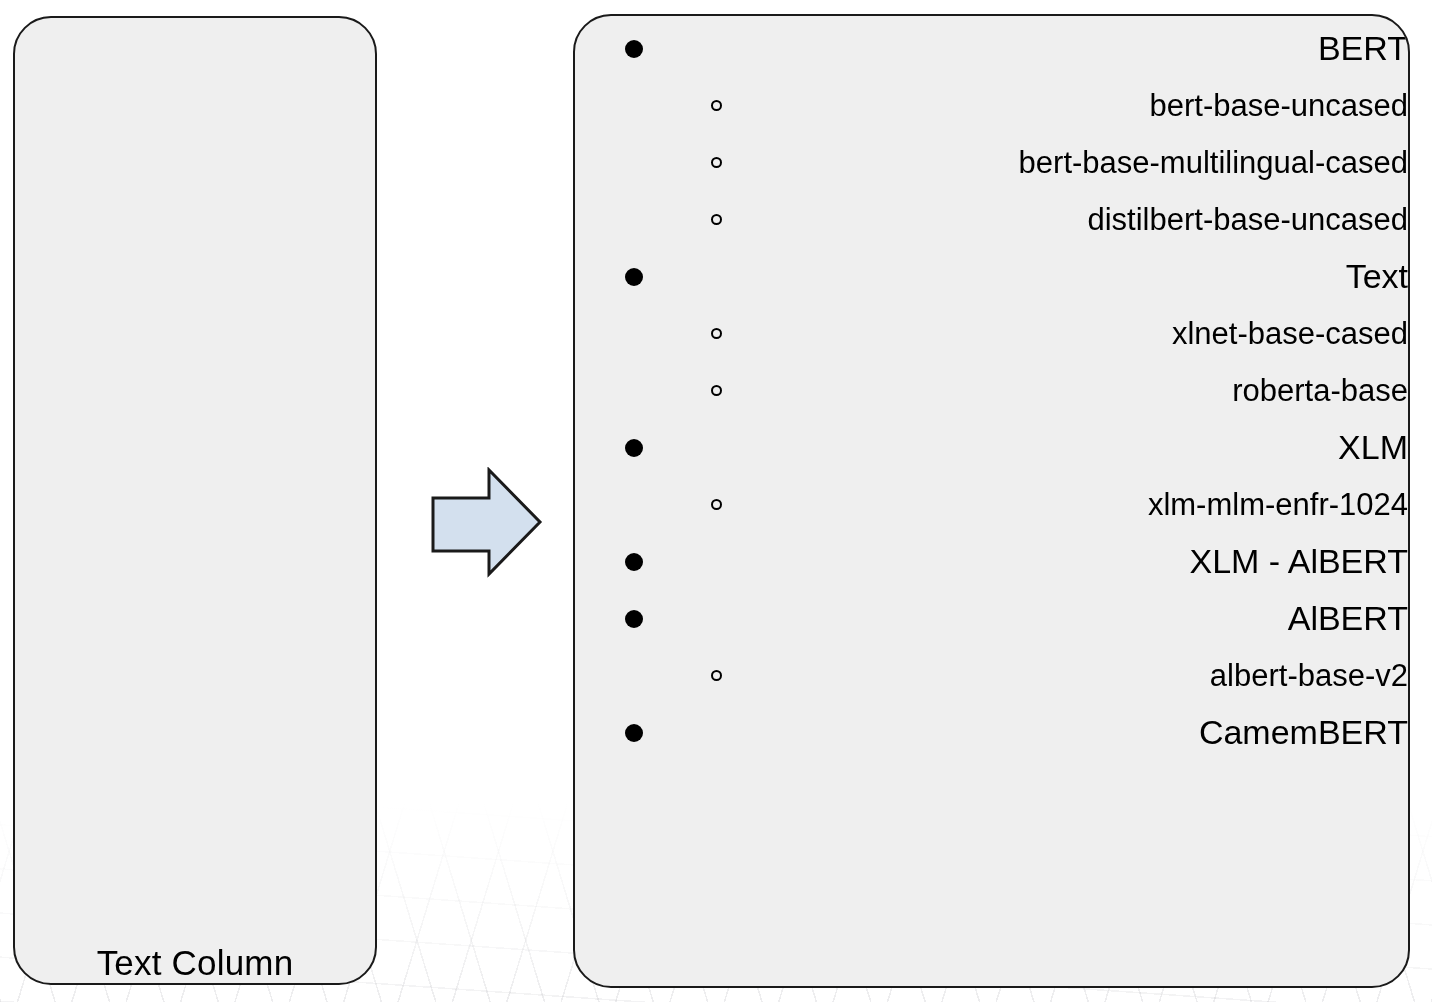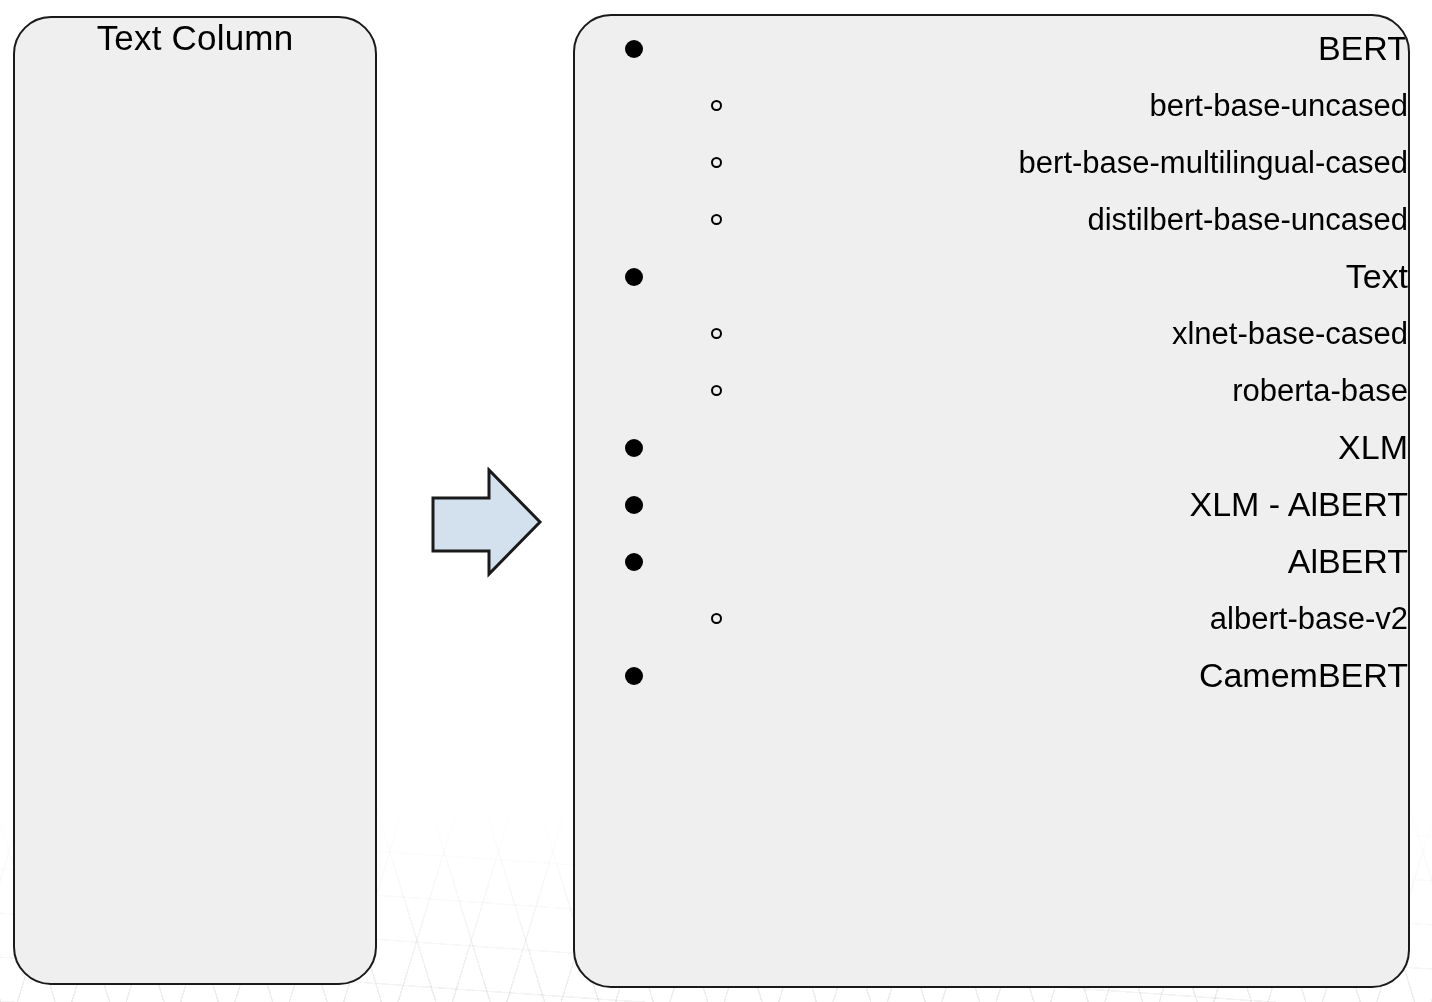--- a/index.html
+++ b/index.html
@@ -30,21 +30,21 @@
     position: absolute;
     background: #efefef;
     border: 2.5px solid #1a1a1a;
     border-radius: 38px;
   }
 
   .left-box {
     left: 13px; top: 16px;
     width: 364px; height: 969px;
     display: flex;
-    align-items: flex-start;
+    align-items: flex-end;
     justify-content: center;
   }
   .left-box .label {
     font-size: 35px;
     letter-spacing: 0.2px;
   }
 
   .arrow-svg {
     position: absolute;
     left: 430px; top: 467px;
@@ -134,20 +134,24 @@
 
   <div class="row sub">
     <span class="bullet-open"></span>
     <span class="txt">roberta-base</span>
   </div>
 
   <div class="row main">
     <span class="bullet-filled"></span>
     <span class="txt">XLM</span>
   </div>
+  <div class="row sub">
+    <span class="bullet-open"></span>
+    <span class="txt">xlm-mlm-enfr-1024</span>
+  </div>
 
   <div class="row main">
     <span class="bullet-filled"></span>
     <span class="txt">XLM - AlBERT</span>
   </div>
 
   <div class="row main">
     <span class="bullet-filled"></span>
     <span class="txt">AlBERT</span>
   </div>

